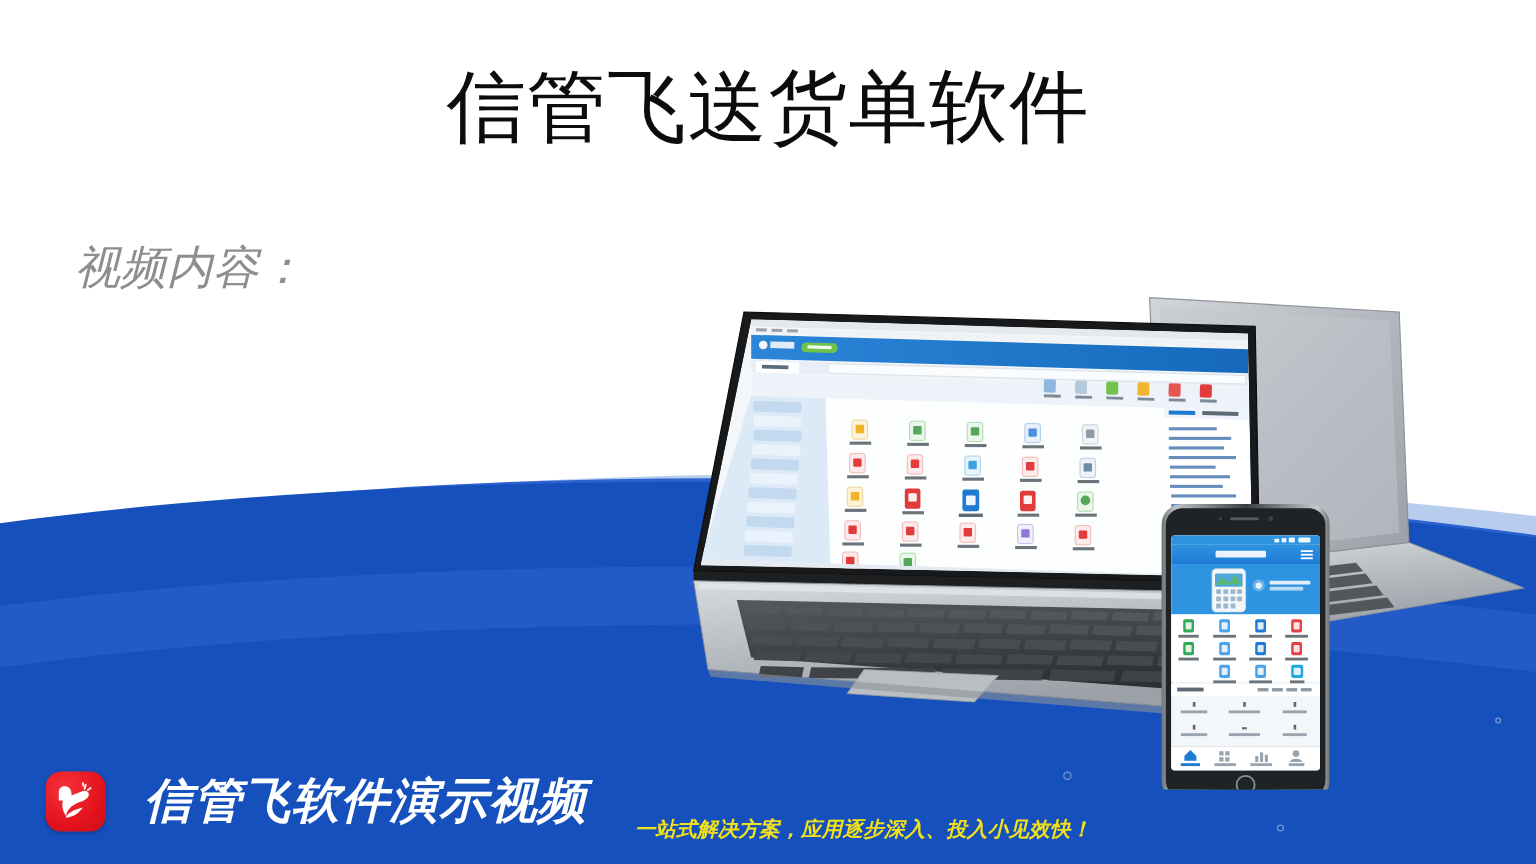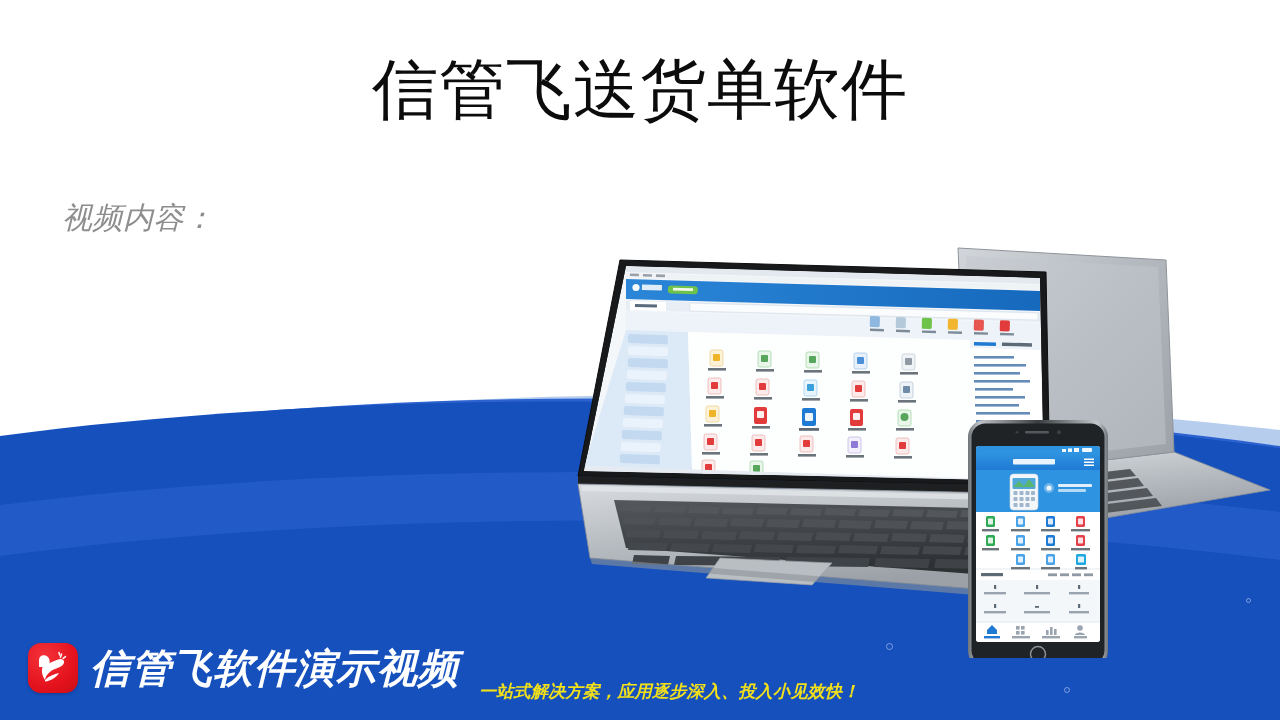--- a/index.html
+++ b/index.html
@@ -34,21 +34,21 @@
     letter-spacing: 1px;
     color: #0c0c0c;
     line-height: 1.15;
   }
 
   
   .body-copy {
     position: absolute;
     left: 62px; top: 196px;
     width: 700px;
-    font-size: 30px;
+    font-size: 38px;
     font-style: italic;
     font-weight: 400;
     color: #8e8e8e;
     line-height: 1.48;
     letter-spacing: 0.5px;
   }
   .body-copy .line { white-space: pre-wrap; }
 
   
   .devices {
@@ -57,22 +57,22 @@
     width: 710px; height: 420px;
   }
 
   
   .brandbar {
     position: absolute;
     left: 0; bottom: 0;
     width: 1280px; height: 104px;
     display: flex;
     align-items: center;
-    padding-left: 28px;
-    gap: 12px;
+    padding-left: 38px;
+    gap: 32px;
   }
   .logo-mark {
     position: relative;
     width: 50px; height: 50px;
     border-radius: 13px;
     background: radial-gradient(circle at 32% 26%, #f4323a 0%, #e4121c 62%, #c90f18 100%);
     flex: 0 0 auto;
     box-shadow: 0 1px 3px rgba(0,0,0,.25);
     overflow: hidden;
   }

